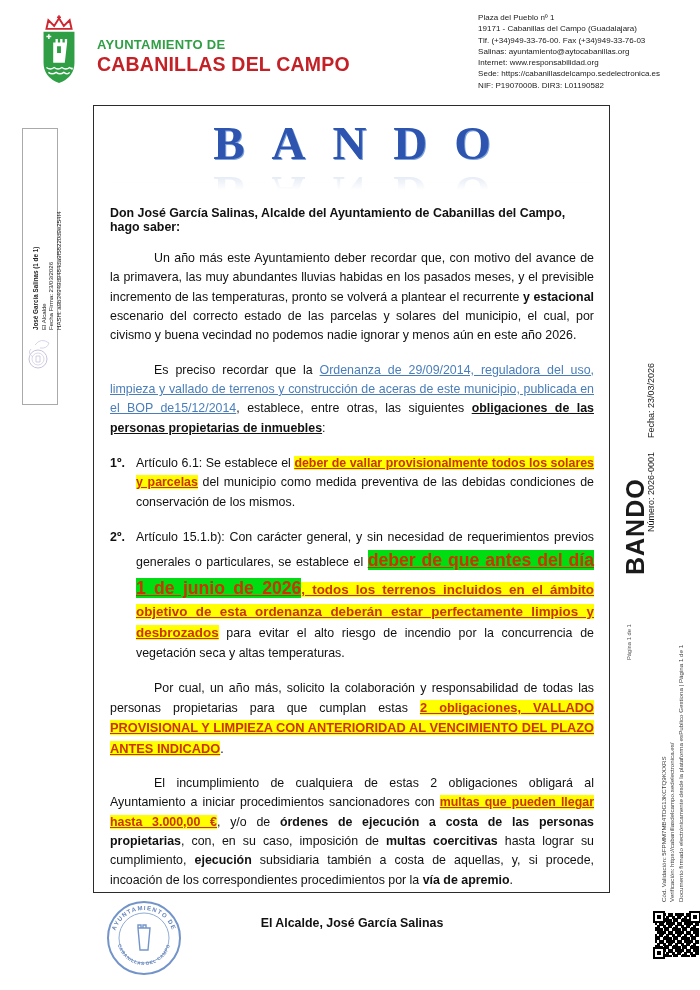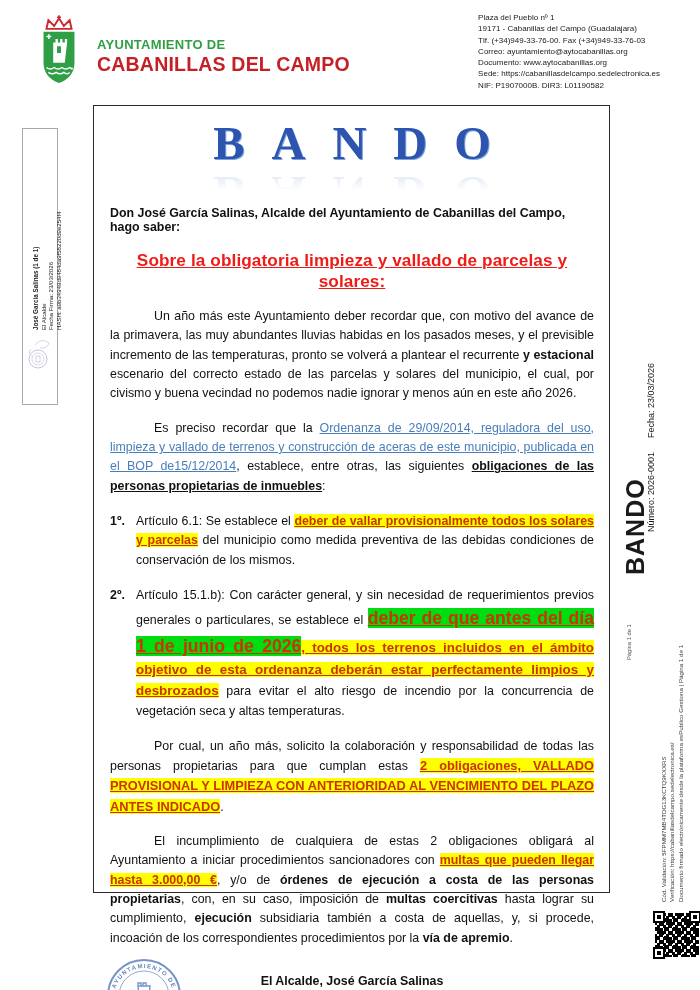--- a/index.html
+++ b/index.html
@@ -104,40 +104,39 @@
       </svg>
     </div>
     <div class="hdr-org">
       <div class="org1">AYUNTAMIENTO DE</div>
       <div class="org2">CABANILLAS DEL CAMPO</div>
     </div>
     <div class="hdr-contact">
       <div>Plaza del Pueblo nº 1</div>
       <div>19171 - Cabanillas del Campo (Guadalajara)</div>
       <div>Tlf. (+34)949-33-76-00. Fax (+34)949-33-76-03</div>
-      <div>Correo: ayuntamiento@aytocabanillas.org</div>
-      <div>Documento: www.aytocabanillas.org</div>
+      <div>Salinas: ayuntamiento@aytocabanillas.org</div>
+      <div>Internet: www.responsabilidad.org</div>
       <div>Sede: https://cabanillasdelcampo.sedelectronica.es</div>
       <div>NIF: P1907000B.   DIR3: L01190582</div>
     </div>
   </div>
 
   <div class="box">
 
     <div class="banner-wrap">
       <div class="banner">BANDO</div>
       <div class="banner-reflect-clip">
         <div class="banner banner-reflect">BANDO</div>
         <div class="banner-fade"></div>
       </div>
     </div>
 
     <div class="hago">Don José García Salinas, Alcalde del Ayuntamiento de Cabanillas del Campo, hago saber:</div>
 
-    <div class="head-red">Sobre la obligatoria limpieza y vallado de parcelas y solares:</div>
 
     <div class="para indent"><span>Un año más este Ayuntamiento deber recordar que, con motivo del avance de la primavera, las muy abundantes lluvias habidas en los pasados meses, y el previsible incremento de las temperaturas, pronto se volverá a plantear el recurrente </span><b class="plain">y estacional</b><span> escenario del correcto estado de las parcelas y solares del municipio, el cual, por civismo y buena vecindad no podemos nadie ignorar y menos aún en este año 2026.</span></div>
 
     <div class="para indent"><span>Es preciso recordar que la </span><a href="#" class="lnk">Ordenanza de 29/09/2014, reguladora del uso, limpieza y vallado de terrenos y construcción de aceras de este municipio, publicada en el BOP de15/12/2014</a><span>, establece, entre otras, las siguientes </span><span class="bu">obligaciones de las personas propietarias de inmuebles</span><span>:</span></div>
 
     <div class="list">
       <div class="li">
         <span class="num">1º.</span><span>Artículo 6.1: Se establece el </span><span class="hl-y">deber de vallar provisionalmente todos los solares y parcelas</span><span> del municipio como medida preventiva de las debidas condiciones de conservación de los mismos.</span>
       </div>
       <div class="li">

